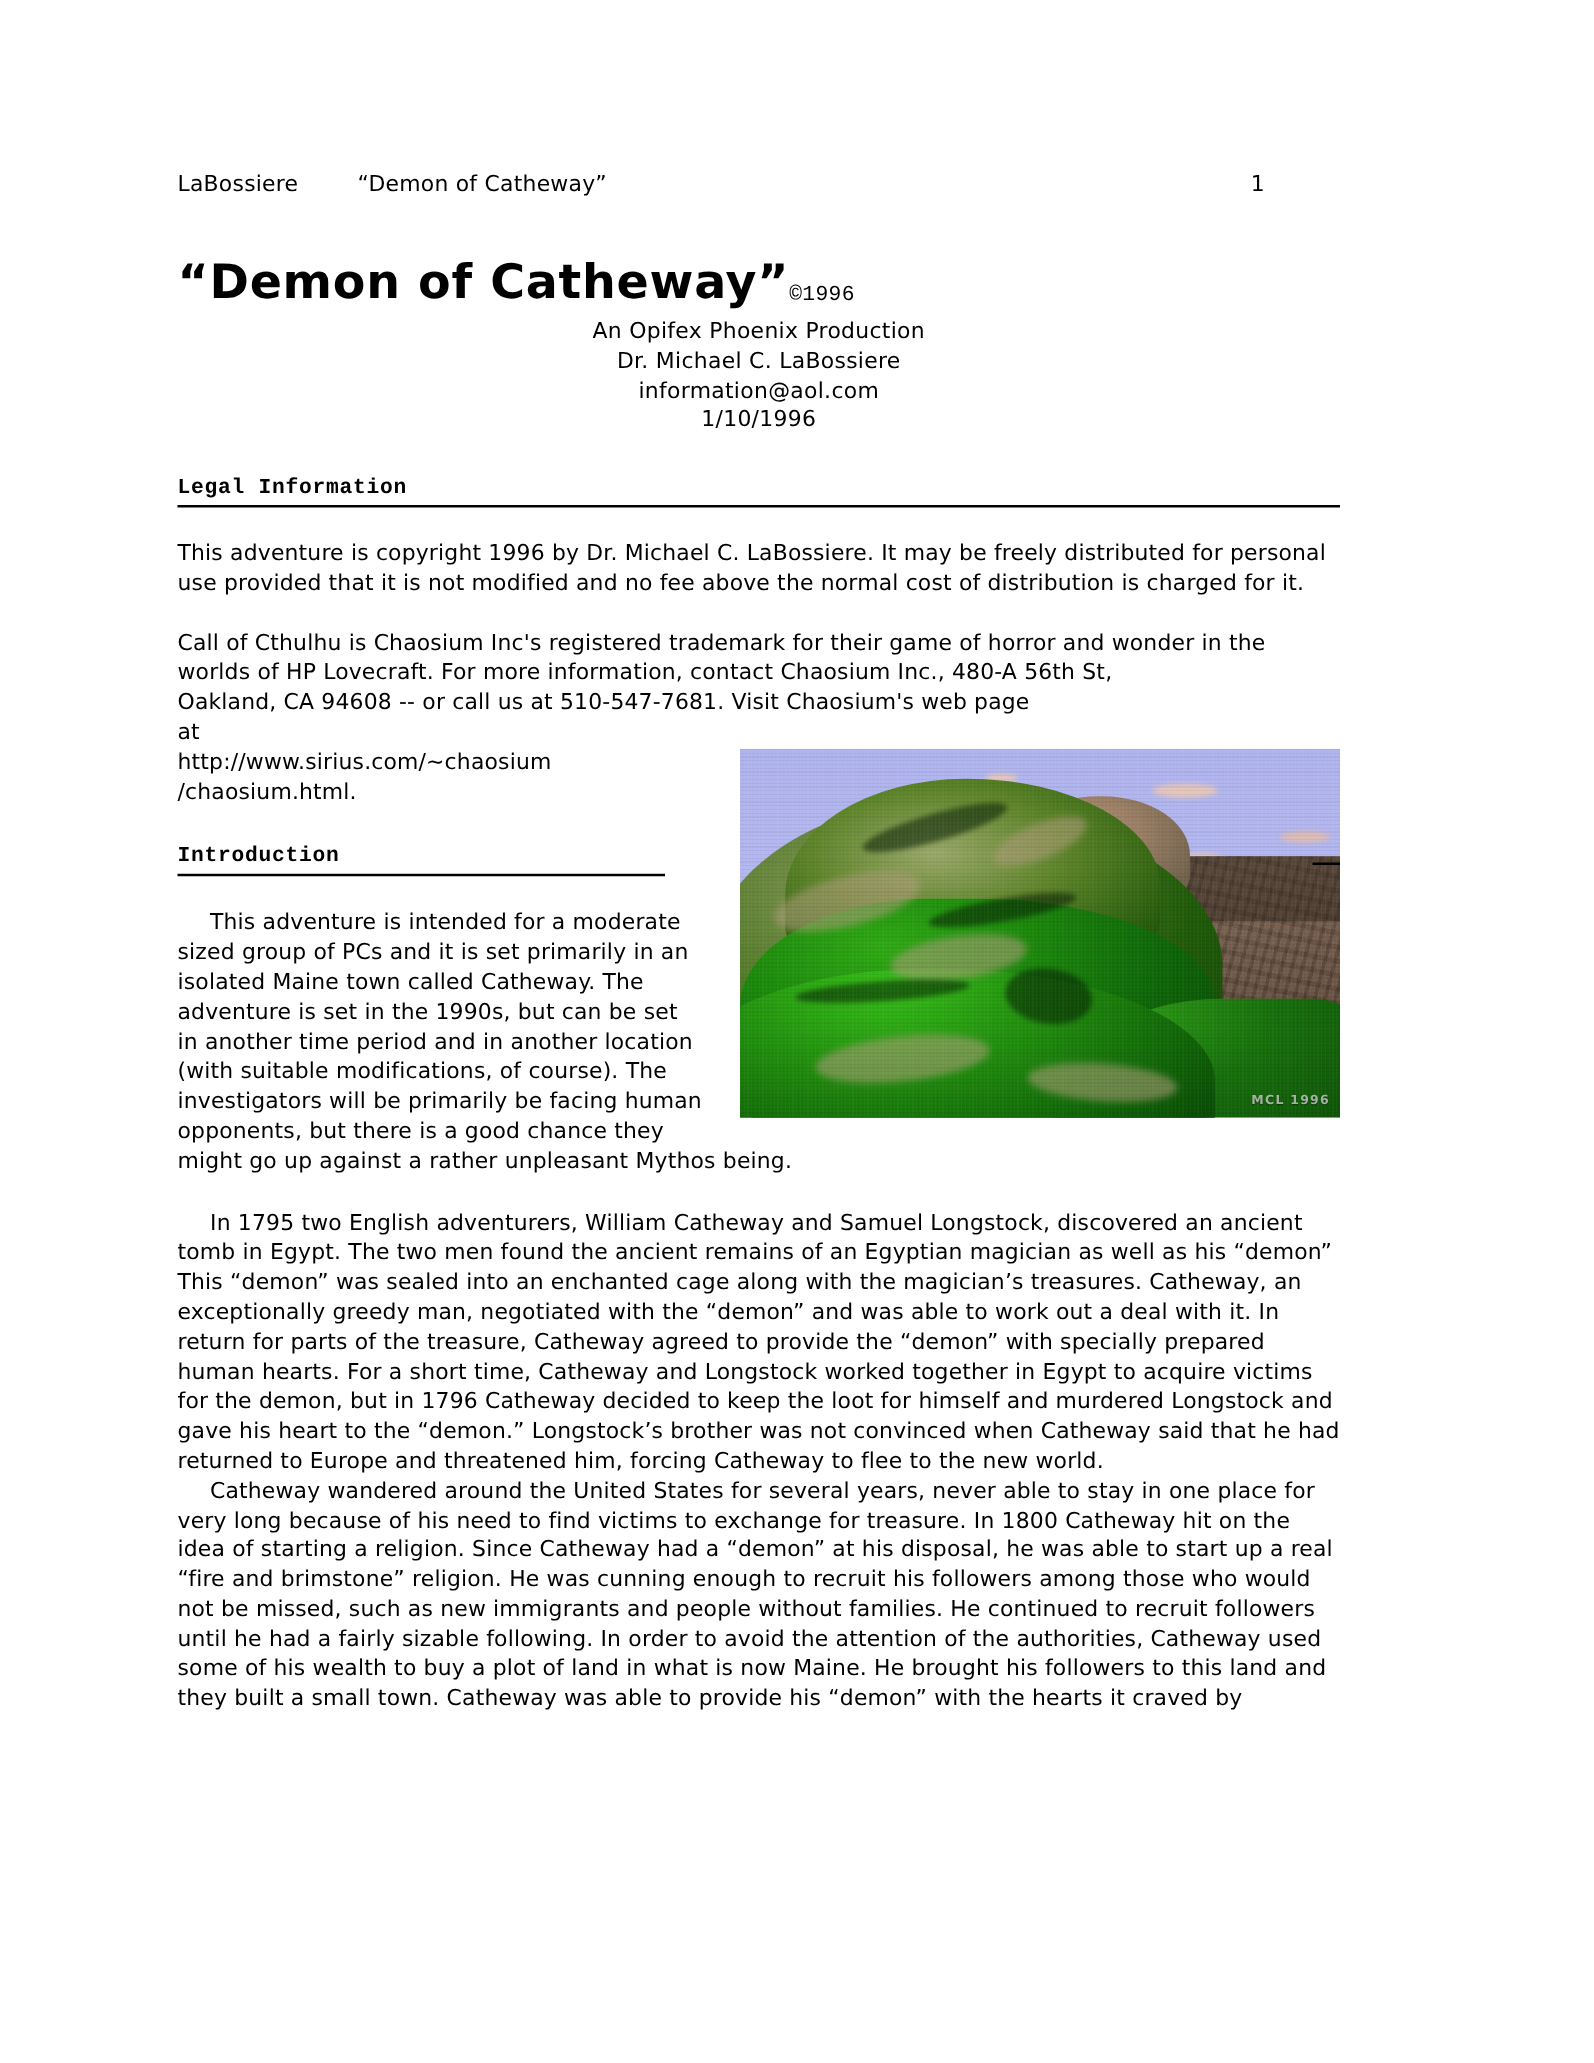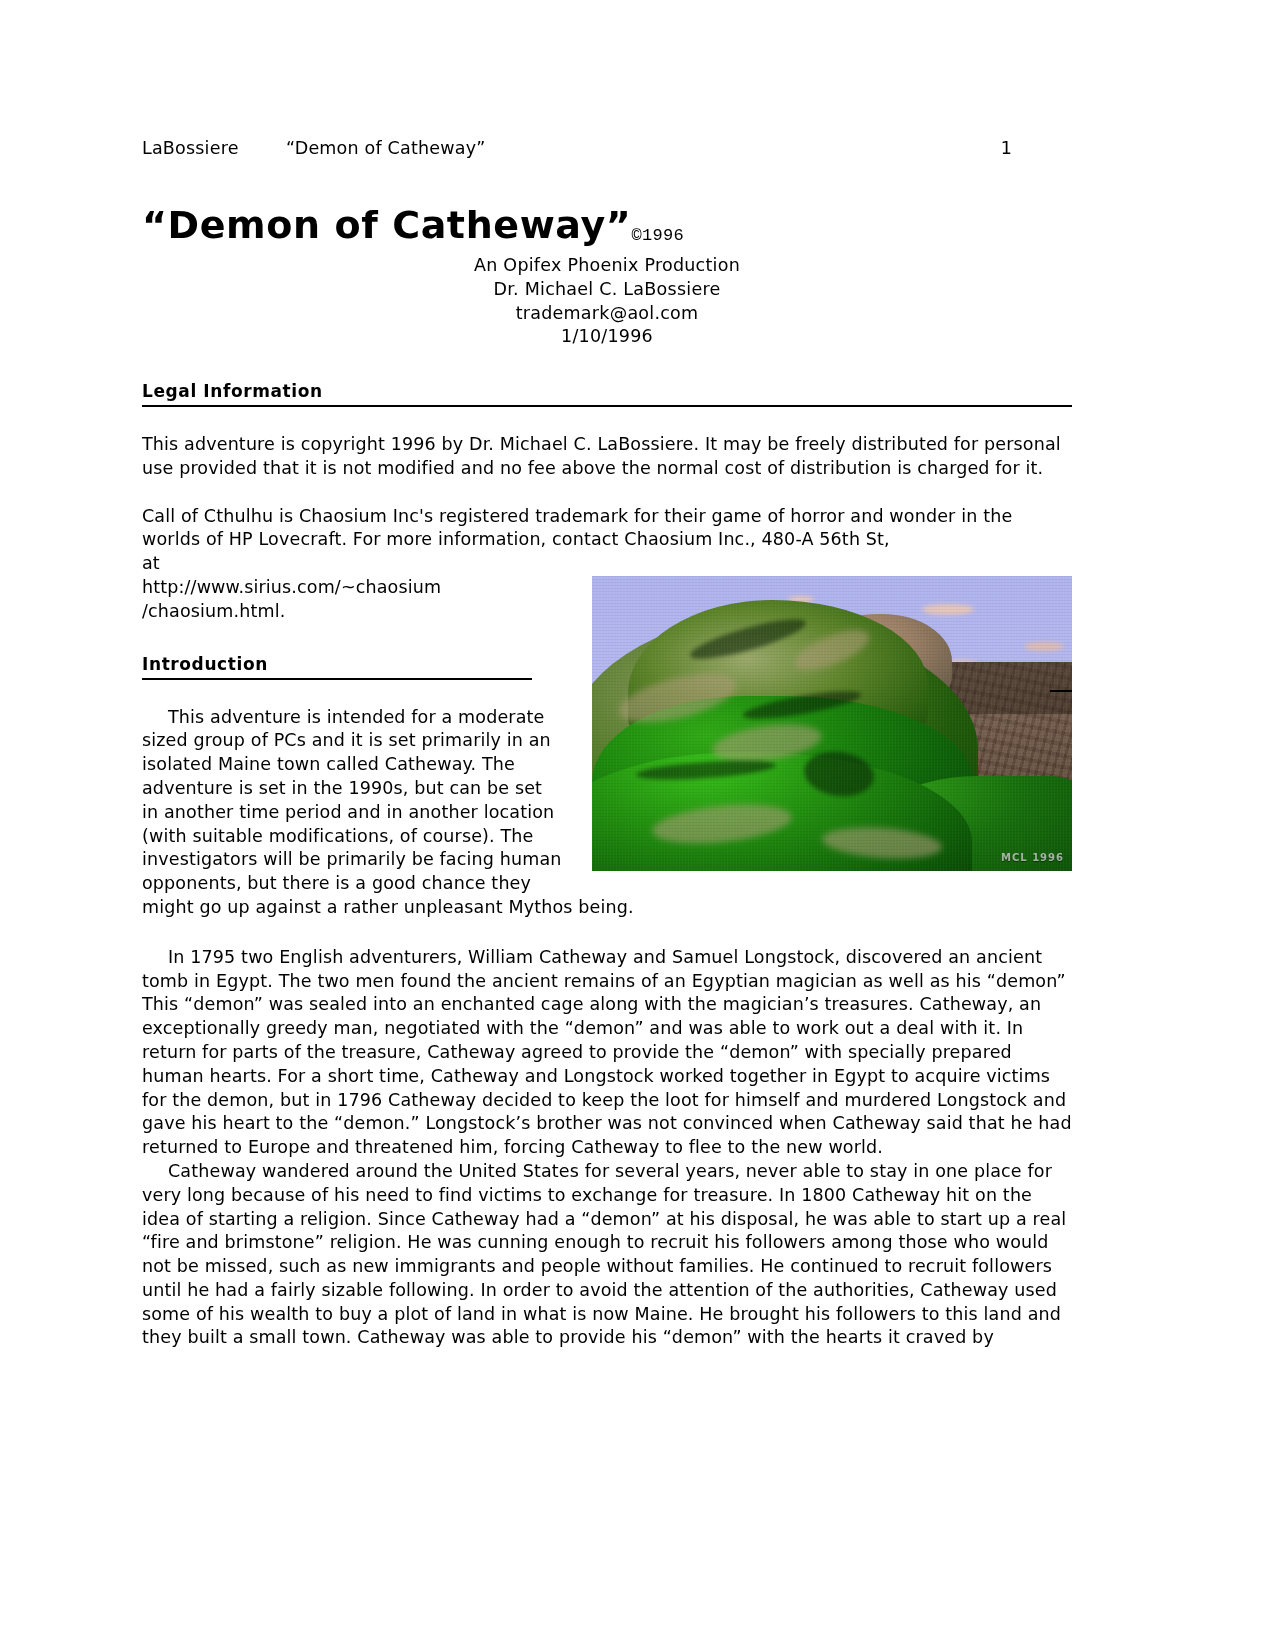--- a/index.html
+++ b/index.html
@@ -83,20 +83,21 @@
 
   
   .section-head {
     position: relative;
     font-size: 17px;
     font-weight: bold;
     letter-spacing: 0.6px;
     padding-bottom: 4px;
     border-bottom: 2.2px solid #000;
     display: block;
+    font-family: Liberation Mono, monospace;
   }
   .head-legal { margin-top: 32px; }
   .head-intro { margin-top: 30px; width: 390px; }
   .head-keepers { margin-top: 30px; }
 
   
   .rule-fragment {
     position: absolute;
     left: 1050px;
     top: 690px;
@@ -271,29 +272,30 @@
       <span class="pageno">1</span>
     </div>
 
     <div class="title-line">
       <span class="title-main">“Demon of Catheway”</span><span class="title-copy">©1996</span>
     </div>
 
     <div class="byline">
       <div>An Opifex Phoenix Production</div>
       <div>Dr. Michael C. LaBossiere</div>
-      <div>trademark@aol.com</div>
+      <div>information@aol.com</div>
       <div>1/10/1996</div>
     </div>
 
     <div class="section-head head-legal">Legal Information</div>
 
     <div class="legal-block">
       <p class="body">This adventure is copyright 1996 by Dr. Michael C. LaBossiere. It may be freely distributed for personal use provided that it is not modified and no fee above the normal cost of distribution is charged for it.</p>
       <p class="body gap">Call of Cthulhu is Chaosium Inc's registered trademark for their game of horror and wonder in the worlds of HP Lovecraft. For more information, contact Chaosium Inc., 480-A 56th St,</p>
+      <p class="body">Oakland, CA 94608 -- or call us at 510-547-7681. Visit Chaosium's web page</p>
       <p class="body">at</p>
 
       <div class="illus">
         <div class="sky"></div>
         <div class="cloud c1"></div>
         <div class="cloud c2"></div>
         <div class="cloud c3"></div>
         <div class="cloud c4"></div>
         <div class="cloud c5"></div>
         <div class="mesa"></div>

